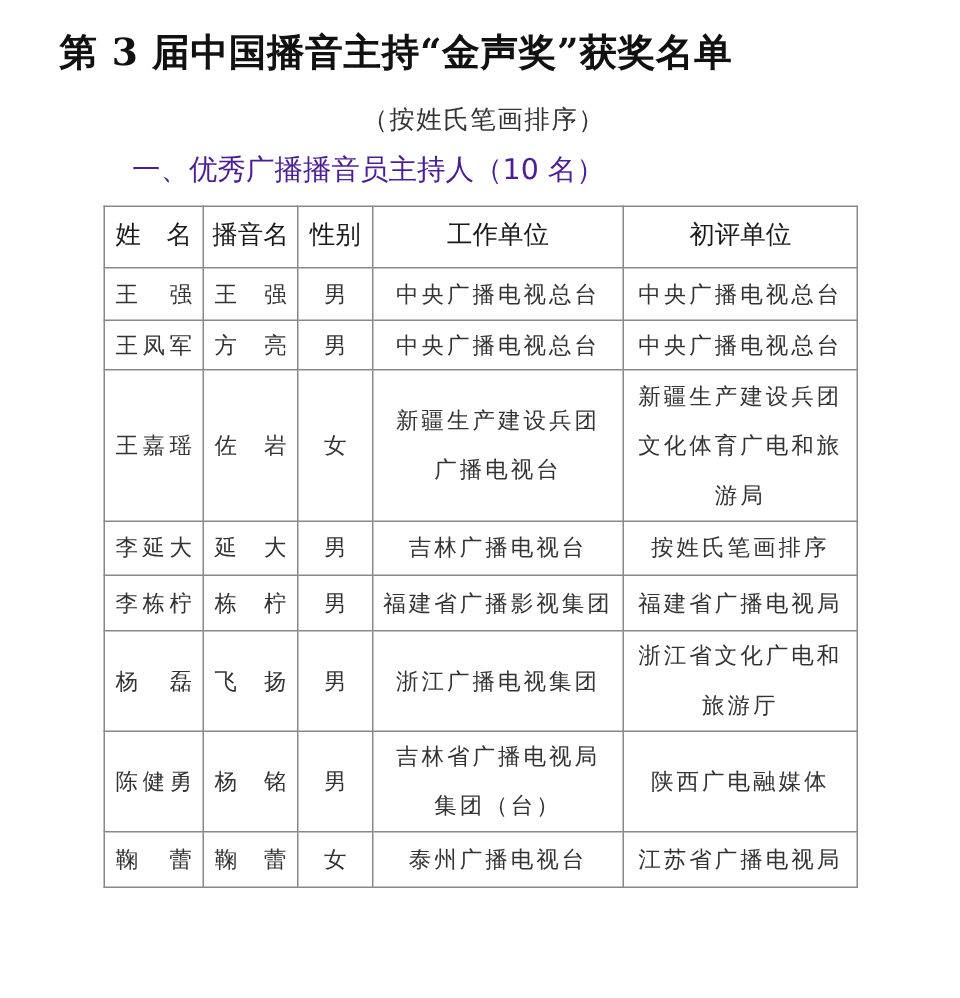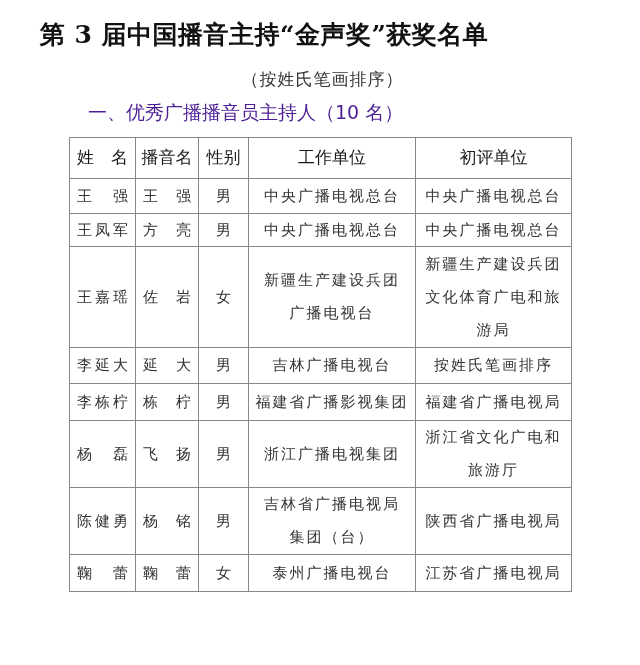--- a/index.html
+++ b/index.html
@@ -116,21 +116,21 @@
       </td>
     </tr>
     <tr style="height:64px">
       <td class="nm">陈健勇</td>
       <td class="nm">杨铭</td>
       <td>男</td>
       <td class="sp mul">
         <div>吉林省广播电视局</div>
         <div>集团（台）</div>
       </td>
-      <td class="sp">陕西省广播电视局</td>
+      <td class="sp">陕西广电融媒体</td>
     </tr>
     <tr style="height:37px">
       <td class="nm">鞠蕾</td>
       <td class="nm">鞠蕾</td>
       <td>女</td>
       <td class="sp">泰州广播电视台</td>
       <td class="sp">江苏省广播电视局</td>
     </tr>
   </tbody>
 </table>

